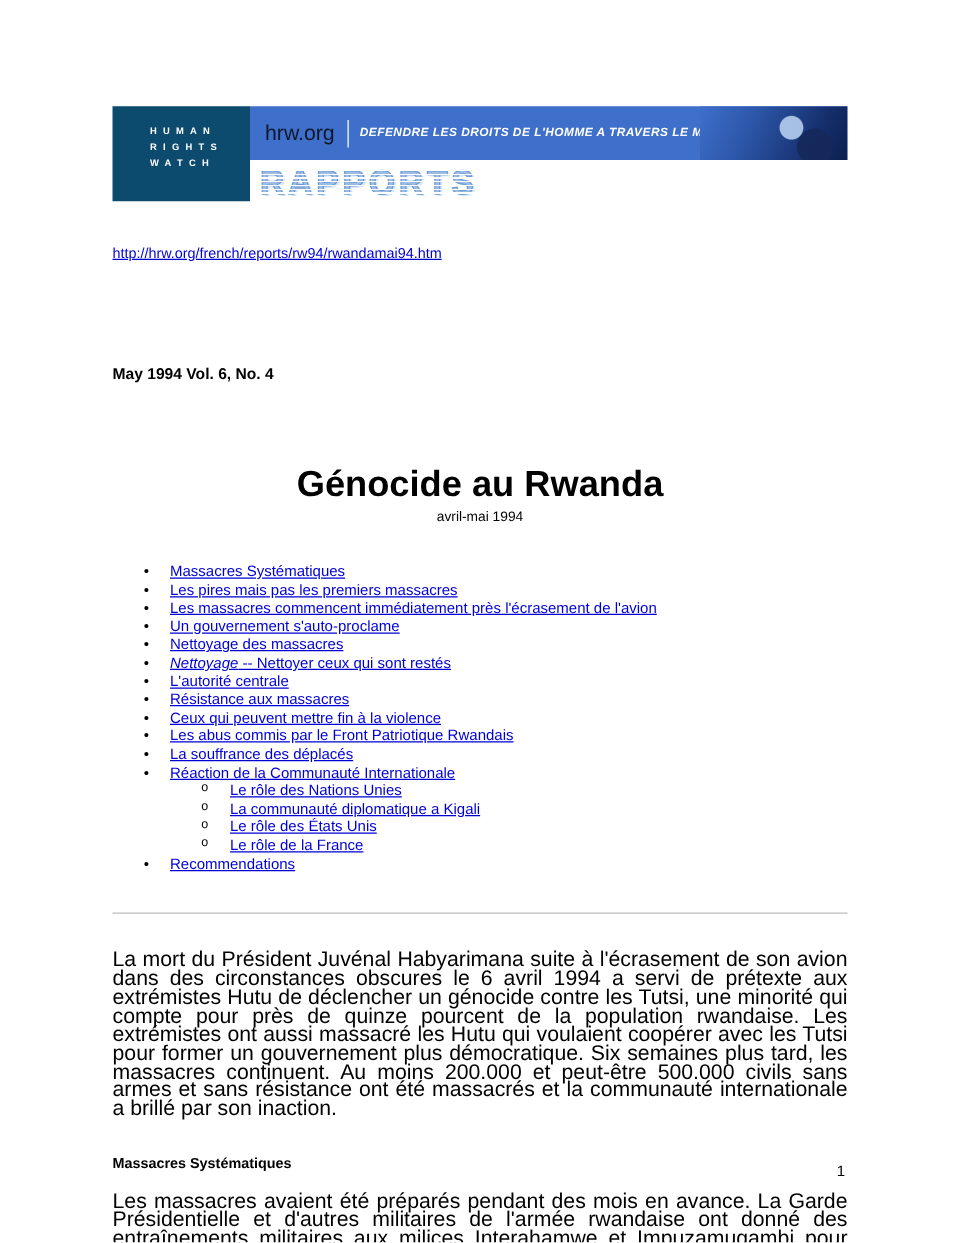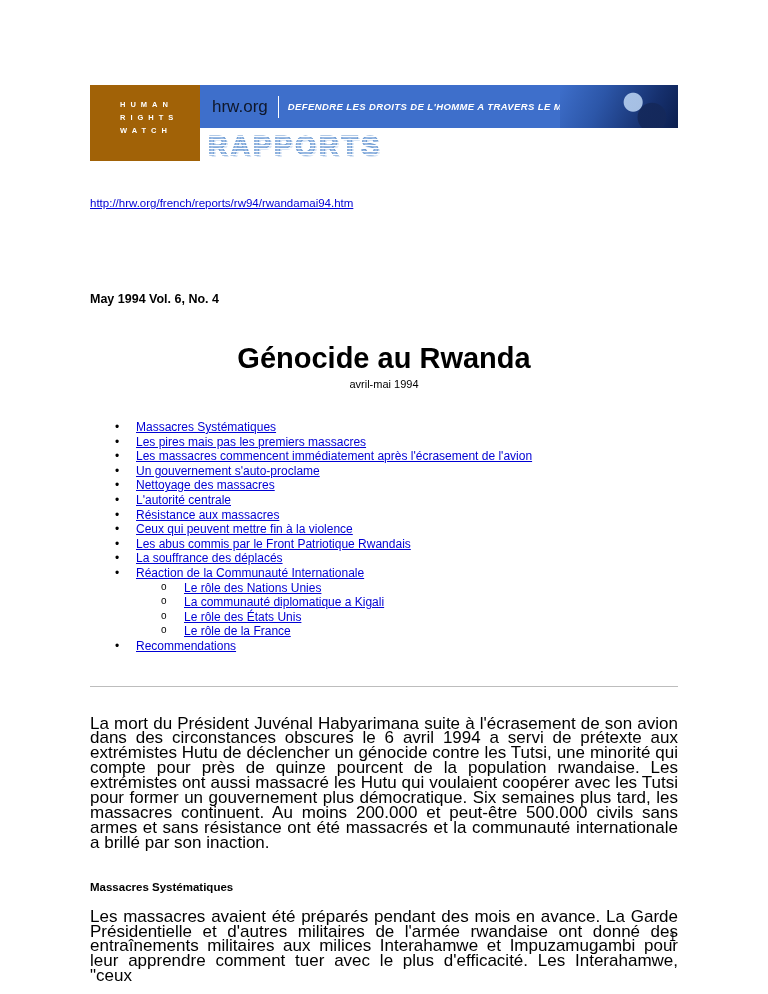--- a/index.html
+++ b/index.html
@@ -19,21 +19,21 @@
     left: 90px;
     top: 85px;
     width: 588px;
   }
 
   
   .banner { position: relative; width: 588px; height: 76px; }
   .logo-box {
     position: absolute; left: 0; top: 0;
     width: 110px; height: 76px;
-    background: #a16207;
+    background: #0c4a6e;
     padding: 13px 0 0 30px;
   }
   .logo-box .logo-line {
     display: block;
     color: #ffffff;
     font-size: 7.5px;
     font-weight: bold;
     letter-spacing: 5px;
     line-height: 13px;
   }
@@ -89,21 +89,21 @@
     display: inline-block;
     margin-top: 36px;
     font-size: 11.5px;
     color: #0000d4;
     text-decoration: underline;
     cursor: pointer;
     text-align: center;
   }
   .issue-line { margin-top: 81px; font-size: 12.5px; font-weight: bold; }
   .doc-title {
-    margin-top: 36px;
+    margin-top: 66px;
     text-align: center;
     font-size: 29px;
     font-weight: bold;
     letter-spacing: 0px;
   }
   .doc-subtitle { margin-top: 3px; text-align: center; font-size: 11px; }
 
   
   .toc { margin-top: 30px; list-style: none; }
   .toc li {
@@ -189,23 +189,26 @@
     <div class="issue-line">May 1994 Vol. 6, No. 4</div>
 
     
     <div class="doc-title">Génocide au Rwanda</div>
     <div class="doc-subtitle">avril-mai 1994</div>
 
     
     <ul class="toc">
       <li class="top"><a>Massacres Systématiques</a></li>
       <li class="top"><a>Les pires mais pas les premiers massacres</a></li>
-      <li class="top"><a>Les massacres commencent immédiatement après l'écrasement de l'avion</a></li>
+      <li class="top"><a>Les massacres commencent immédiatement près l'écrasement de l'avion</a></li>
       <li class="top"><a>Un gouvernement s'auto-proclame</a></li>
       <li class="top"><a>Nettoyage des massacres</a></li>
+      <li class="top">
+        <a><span class="it">Nettoyage</span><span> -- Nettoyer ceux qui sont restés</span></a>
+      </li>
       <li class="top"><a>L'autorité centrale</a></li>
       <li class="top"><a>Résistance aux massacres</a></li>
       <li class="top"><a>Ceux qui peuvent mettre fin à la violence</a></li>
       <li class="top"><a>Les abus commis par le Front Patriotique Rwandais</a></li>
       <li class="top"><a>La souffrance des déplacés</a></li>
       <li class="top"><a>Réaction de la Communauté Internationale</a></li>
       <li class="sub"><a>Le rôle des Nations Unies</a></li>
       <li class="sub"><a>La communauté diplomatique a Kigali</a></li>
       <li class="sub"><a>Le rôle des États Unis</a></li>
       <li class="sub"><a>Le rôle de la France</a></li>

